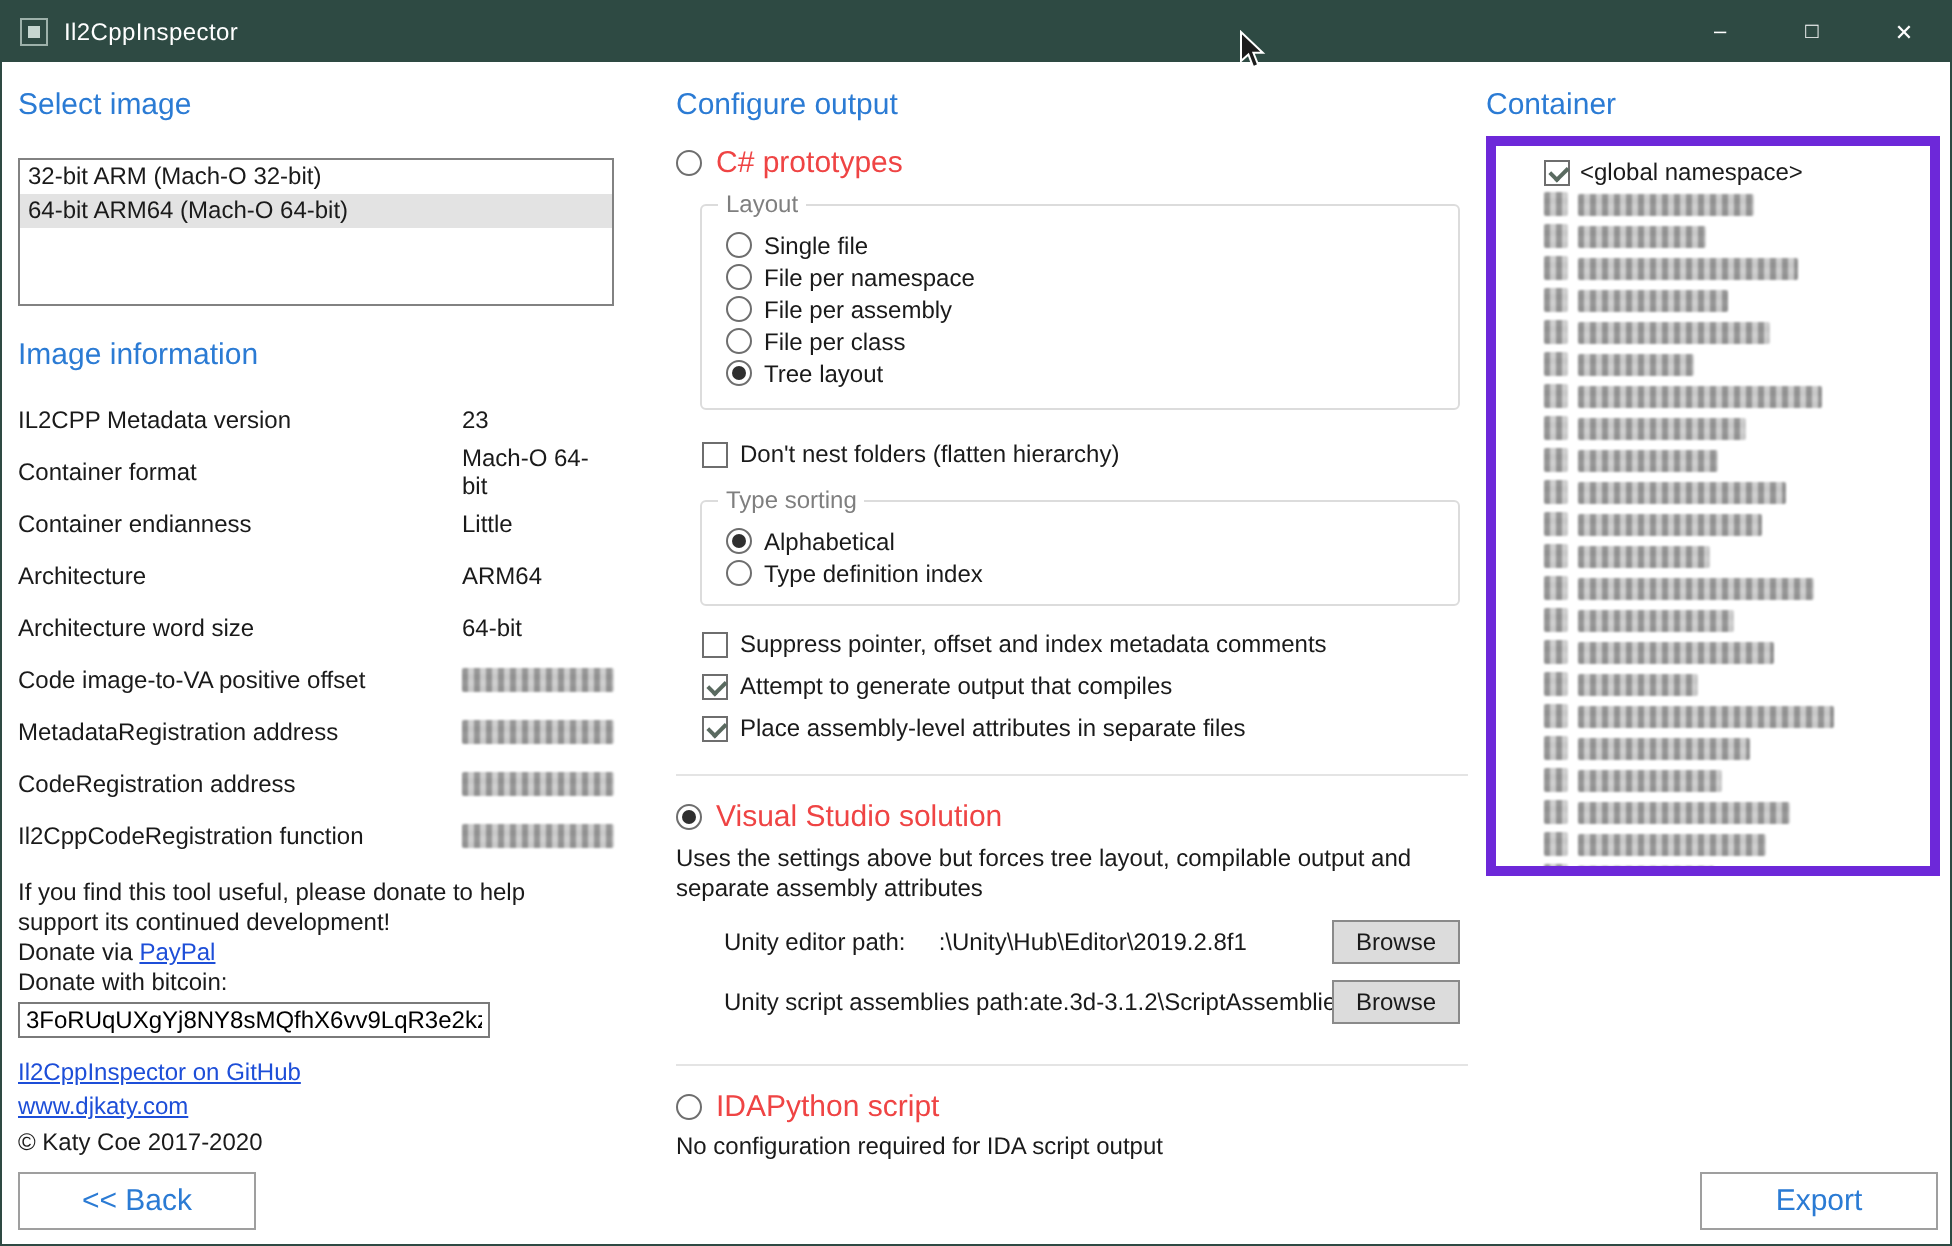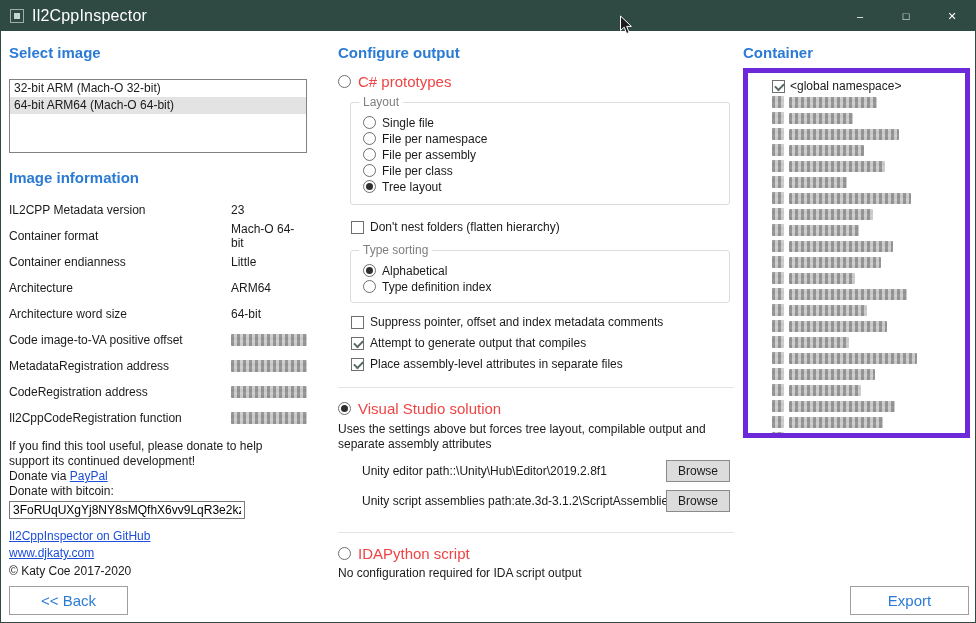--- a/index.html
+++ b/index.html
@@ -4,30 +4,30 @@
 <style>
   *{margin:0;padding:0;box-sizing:border-box}
   html,body{background:#8a8a8a}
   .window{position:relative;width:976px;height:623px;background:#fff;border:1px solid #2e4a43;
           overflow:hidden;font-family:"Liberation Sans",sans-serif;font-size:12px;color:#1a1a1a}
 
   
   .titlebar{position:absolute;top:0;left:0;right:0;height:30px;background:#2e4a43;display:flex;align-items:center;color:#fff}
   .app-icon{width:14px;height:14px;margin:0 8px 0 9px;border:1px solid #9db1aa;position:relative;flex:none}
   .app-icon-inner{position:absolute;inset:3px;background:#c6d6d0}
-  .title{font-size:16px;letter-spacing:.2px}
+  .title{font-size:12px;letter-spacing:.2px}
   .win-controls{margin-left:auto;display:flex;height:100%}
   .win-btn{width:46px;height:100%;display:flex;align-items:center;justify-content:center;font-size:11px;color:#fff;cursor:default}
 
   
   .col{position:absolute;top:30px}
   .col-left{left:8px;width:298px}
   .col-mid{left:337px;width:396px}
   .col-right{left:742px;width:227px}
-  .heading{font-size:15px;color:#2b7bd4;margin-top:13px;font-weight:700}
+  .heading{font-size:15px;color:#2b7bd4;margin-top:13px;font-weight:400}
 
   
   .listbox{margin-top:18px;height:74px;border:1px solid #828282;background:#fff;overflow:hidden}
   .lb-item{height:17px;line-height:17px;padding:0 4px;white-space:nowrap;cursor:default}
   .lb-item.selected{background:#e3e3e3}
   .heading.mt{margin-top:16px}
   .info-rows{margin-top:11px}
   .info-row{display:flex;align-items:center;height:26px}
   .info-label{width:222px;flex:none}
   .pixel{display:inline-block;background-image:
@@ -63,21 +63,21 @@
   .radio-row{display:flex;align-items:center;gap:6px;height:15px;margin:0 0 1px 2px;cursor:default}
   .check-row{display:flex;align-items:center;gap:6px;margin:10px 0 0 13px;cursor:default}
   .flatten{margin-top:15px}
   .groupbox.ts{margin-top:16px;padding-bottom:7px}
   .checks{margin-top:12px}
   .checks .check-row{margin-top:7px}
   .sep{border-top:1px solid #e4e4e4;margin-top:16px;width:396px}
   .vs-desc{margin-top:5px;width:396px;line-height:15px}
   .path-row{display:flex;align-items:center;margin:8px 0 0 24px;width:368px}
   .path-label{flex:none}
-  .path-value{flex:1;text-align:left;padding-right:26px;white-space:nowrap;overflow:hidden}
+  .path-value{flex:1;text-align:center;padding-right:26px;white-space:nowrap;overflow:hidden}
   .browse-btn{flex:none;width:64px;height:22px;background:#dcdcdc;border:1px solid #8a8a8a;
               font:12px "Liberation Sans",sans-serif;cursor:pointer;color:#1a1a1a}
   .sep2{margin-top:20px}
   .ida-desc{margin-top:4px}
 
   
   .ns-panel{margin-top:7px;width:227px;height:370px;border:5px solid #6d28d9;background:#fff;
             padding:5px 4px 0 8px;overflow:hidden}
   .ns-row{display:flex;align-items:center;height:16px;gap:5px}
   .exp-slot{width:11px;flex:none;text-align:center;font-size:9px;color:#595959;line-height:16px}

